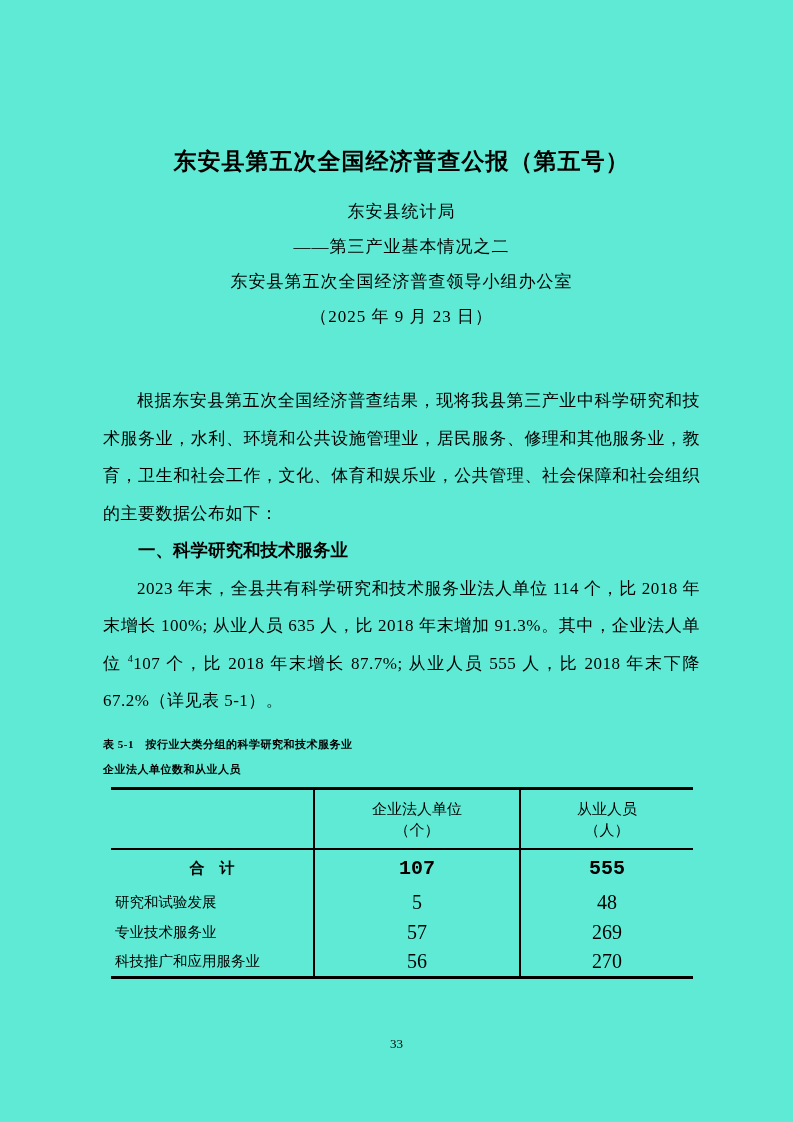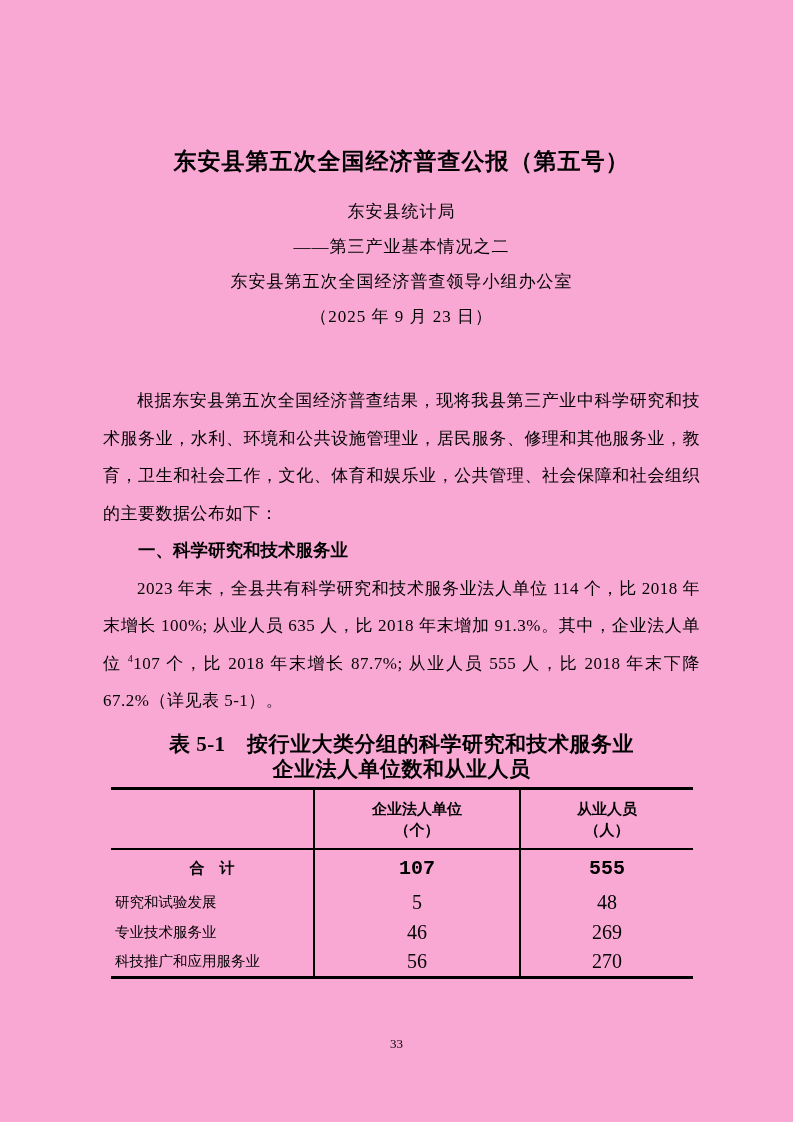--- a/index.html
+++ b/index.html
@@ -2,21 +2,21 @@
 <html><head>
 <meta charset="utf-8">
 <style>
   * { margin: 0; padding: 0; box-sizing: border-box; }
   html, body { background: #e8e8e8; }
   .page {
     position: relative;
     width: 793px;
     height: 1122px;
     margin: 0 auto;
-    background: #f9a8d4;
+    background: #5eead4;
     color: #000000;
     font-family: "Liberation Serif", "DejaVu Serif", serif;
     overflow: hidden;
   }
   .content {
     position: absolute;
     left: 103px;
     top: 146px;
     width: 597px;
   }
@@ -57,41 +57,40 @@
     line-height: 37.5px;
     text-indent: 2em;
   }
   .stat-para sup {
     font-size: 10px;
     vertical-align: super;
     line-height: 0;
   }
   .table-title {
     margin-top: 12px;
-    text-align: center;
     font-weight: bold;
-    font-size: 21px;
+    font-size: 11px;
     line-height: 25px;
     letter-spacing: 0.5px;
   }
   .stat-table {
     margin-top: 5px;
     margin-left: 8px;
     width: 582px;
     border-collapse: collapse;
     border-top: 3px solid #000;
     border-bottom: 3px solid #000;
     table-layout: fixed;
   }
   .stat-table thead tr { border-bottom: 2px solid #000; }
   .stat-table th {
     height: 61px;
     font-family: "Liberation Sans", "DejaVu Sans", sans-serif;
     font-size: 15px;
-    font-weight: bold;
+    font-weight: normal;
     text-align: center;
     vertical-align: middle;
     line-height: 21px;
   }
   .stat-table td {
     height: 30px;
     font-size: 20px;
     text-align: center;
     vertical-align: middle;
   }
@@ -162,21 +161,21 @@
           <td>107</td>
           <td>555</td>
         </tr>
         <tr>
           <td class="label-cell">研究和试验发展</td>
           <td>5</td>
           <td>48</td>
         </tr>
         <tr>
           <td class="label-cell">专业技术服务业</td>
-          <td>46</td>
+          <td>57</td>
           <td>269</td>
         </tr>
         <tr>
           <td class="label-cell">科技推广和应用服务业</td>
           <td>56</td>
           <td>270</td>
         </tr>
       </tbody>
     </table>
 

